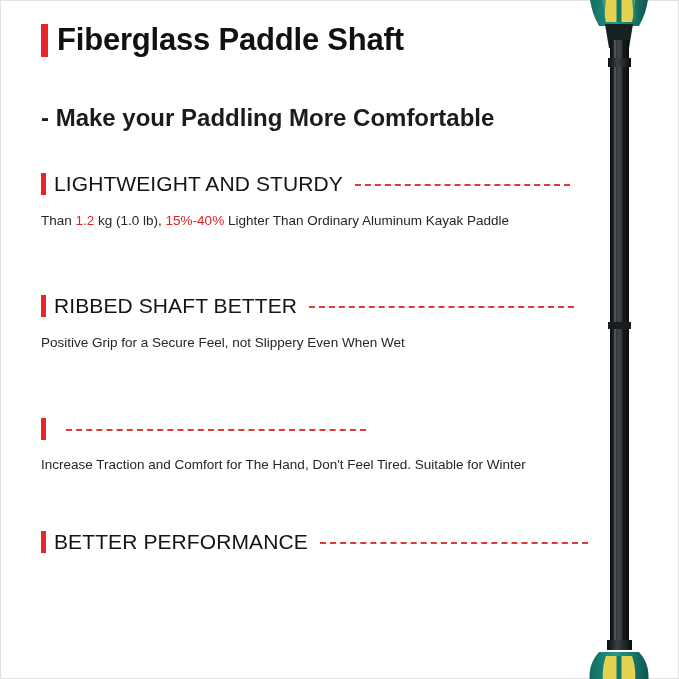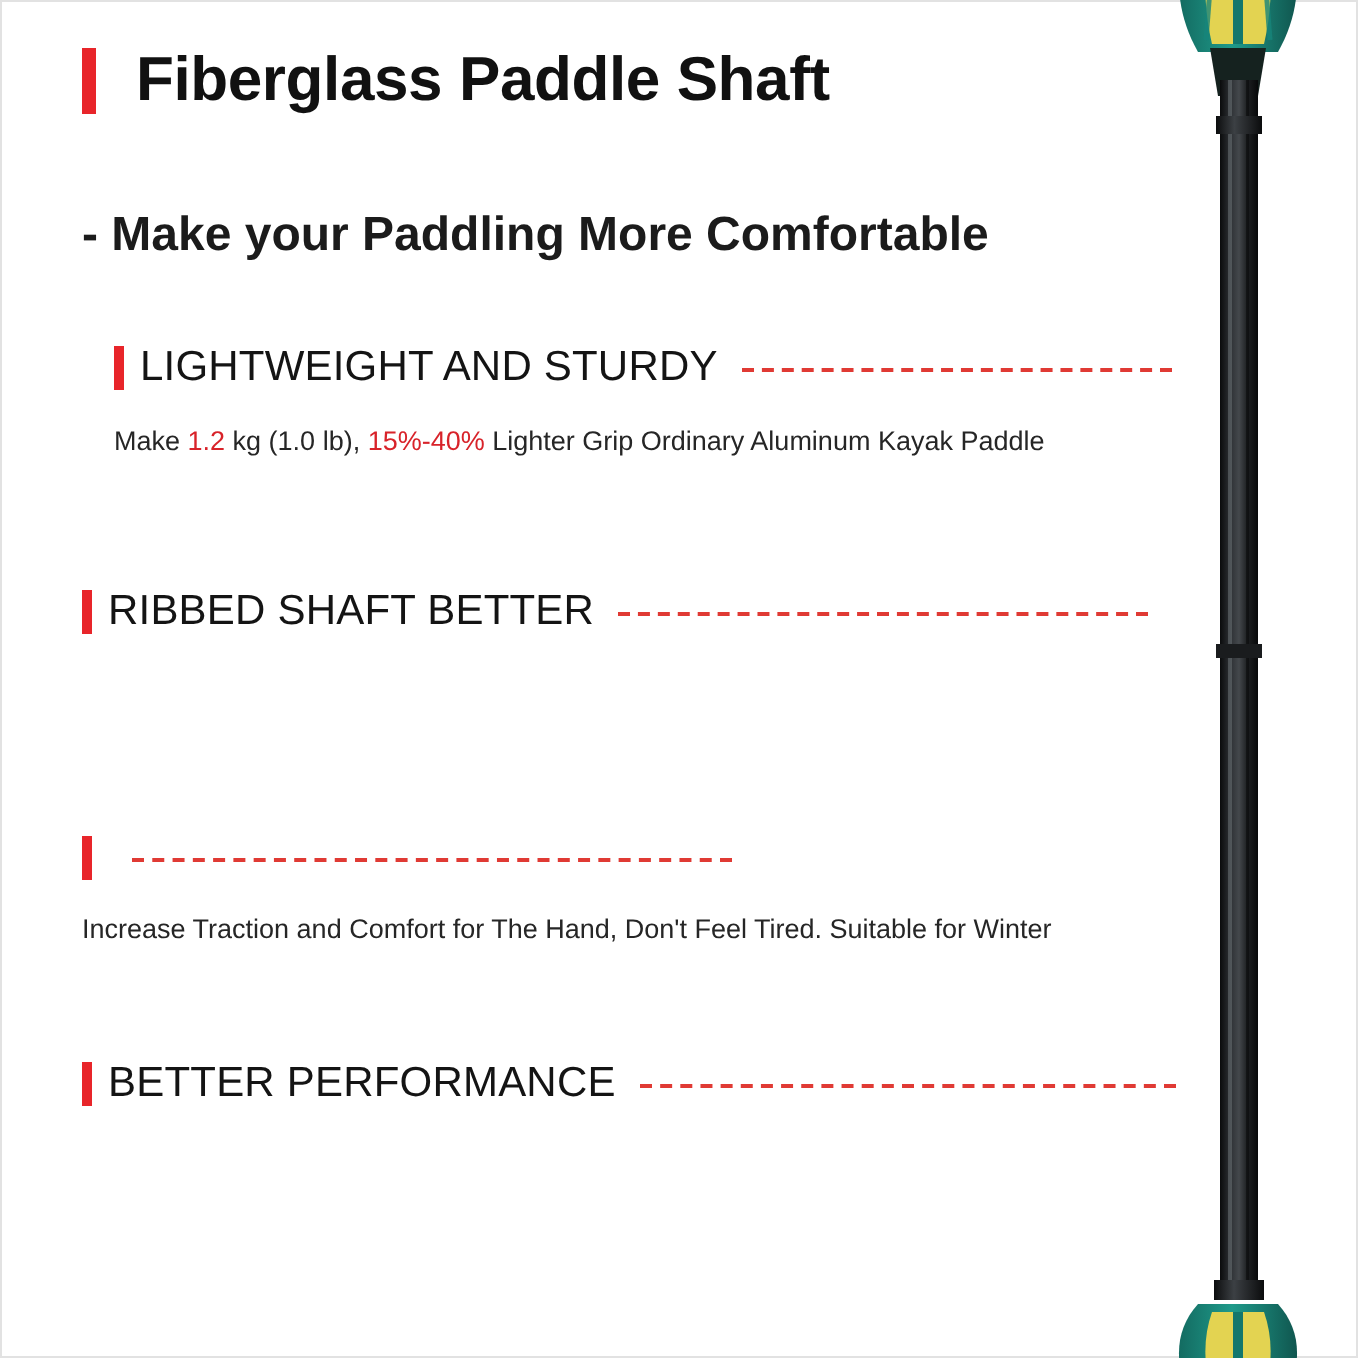--- a/index.html
+++ b/index.html
@@ -31,21 +31,20 @@
     pointer-events: none;
   }
 
   
   .title-row {
     position: absolute;
     left: 41px;
     top: 22px;
     display: flex;
     align-items: center;
-    gap: 11px;
   }
   .title-bar {
     width: 7px;
     height: 33px;
     background: #e8252a;
     margin-right: 9px;
   }
   .title-text {
     font-size: 31px;
     font-weight: bold;
@@ -96,21 +95,21 @@
     font-size: 13.5px;
     color: #262626;
     line-height: 1.85;
     max-width: 560px;
   }
   .hl {
     color: #d8232a;
   }
 
   
-  #f1 { top: 172px; margin-left: 16px; }
+  #f1 { top: 172px; }
   #f2 { top: 294px; }
   #f3 { top: 418px; }
   #f4 { top: 530px; text-align: right; }
 
   
   .paddle-wrap {
     position: absolute;
     right: 0;
     top: 0;
     width: 120px;
@@ -133,29 +132,32 @@
 
   <div class="subtitle">- Make your Paddling More Comfortable</div>
 
   <div class="feature" id="f1">
     <div class="feature-head">
       <div class="head-bar"></div>
       <div class="head-text">LIGHTWEIGHT AND STURDY</div>
       <div class="dashes" style="width:215px;"></div>
     </div>
     <div class="feature-desc">
-      <span>Make </span><span class="hl">1.2</span><span> kg (1.0 lb), </span><span class="hl">15%-40%</span><span> Lighter Grip Ordinary Aluminum Kayak Paddle</span>
+      <span>Than </span><span class="hl">1.2</span><span> kg (1.0 lb), </span><span class="hl">15%-40%</span><span> Lighter Than Ordinary Aluminum Kayak Paddle</span>
     </div>
   </div>
 
   <div class="feature" id="f2">
     <div class="feature-head">
       <div class="head-bar"></div>
       <div class="head-text">RIBBED SHAFT BETTER</div>
       <div class="dashes" style="width:265px;"></div>
+    </div>
+    <div class="feature-desc">
+      <span>Positive Grip for a Secure Feel, not Slippery Even When Wet</span>
     </div>
   </div>
 
   <div class="feature" id="f3">
     <div class="feature-head">
       <div class="head-bar"></div>
       <div class="dashes" style="width:300px;"></div>
     </div>
     <div class="feature-desc">
       <span>Increase Traction and Comfort for The Hand, Don't Feel Tired. Suitable for Winter</span>

